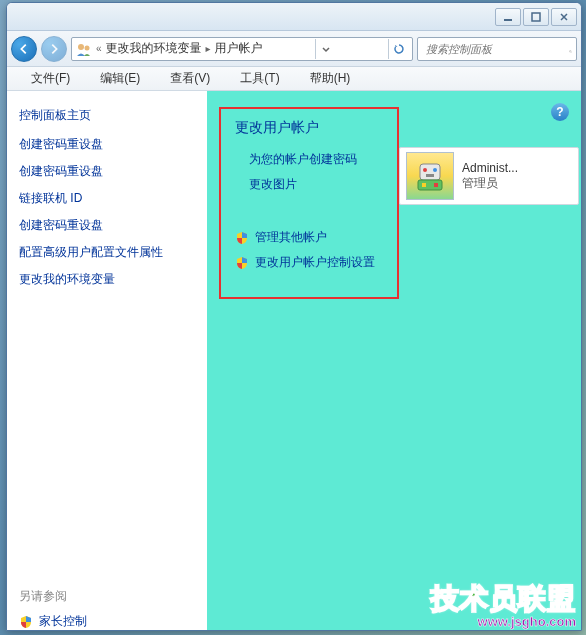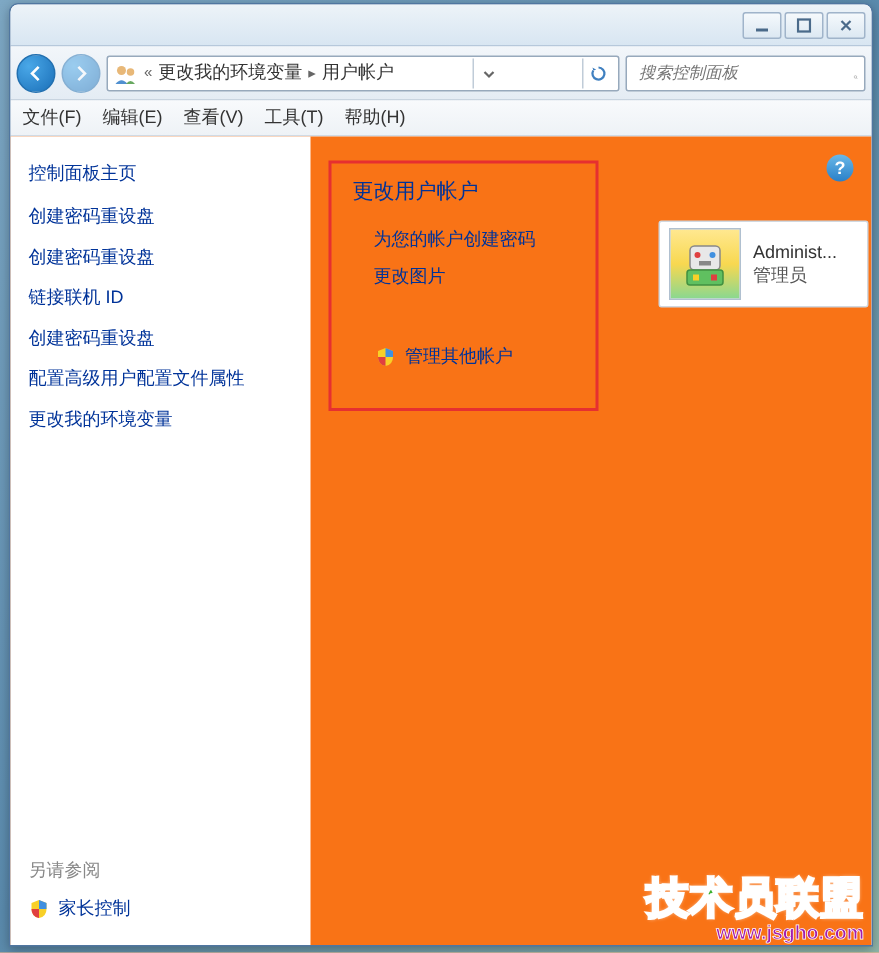--- a/index.html
+++ b/index.html
@@ -102,45 +102,45 @@
     }
     .menubar {
       height: 24px;
       background: linear-gradient(to bottom, #F8FAFC, #EEF2F6);
       border-bottom: 1px solid #D0DAE4;
       display: flex;
       align-items: center;
       padding: 0 8px;
       gap: 14px;
     }
-    .menu-item { color: #333; cursor: default; }
+    .menu-item { color: #333; cursor: default; margin-left: 16px; }
     .content {
       flex: 1;
       display: flex;
-      background: #f97316;
+      background: #5eead4;
       position: relative;
     }
     .sidebar {
       width: 200px;
       background: #fff;
       padding: 16px 12px;
     }
     .sidebar-title {
       color: #003399;
       margin-bottom: 12px;
     }
     .sidebar-link {
       display: block;
       color: #003399;
       margin: 10px 0;
       cursor: pointer;
     }
     .sidebar-footer {
       position: absolute;
-      bottom: 16px; left: 12px;
+      bottom: 0; left: 12px;
     }
     .sidebar-footer-title { color: #888; margin-bottom: 8px; }
     .sidebar-footer-link { display:flex;align-items:center;gap:6px;color:#003399;}
     .main {
       flex: 1;
       position: relative;
       padding: 12px;
     }
     .help-icon {
       position: absolute;
@@ -168,30 +168,30 @@
       display: block;
       color: #003399;
       margin: 8px 0 8px 14px;
       cursor: pointer;
     }
     .shield-link {
       display: flex;
       align-items: center;
       gap: 6px;
       color: #003399;
-      margin: 8px 15px;
+      margin: 8px 0;
       cursor: pointer;
     }
     .shield-icon {
       width: 14px; height: 14px;
     }
     .user-tile {
       position: absolute;
       top: 56px; right: 2px;
-      width: 140px;
+      width: 180px;
       display: flex;
       align-items: center;
       gap: 8px;
       border: 1px solid #D0D8E0;
       border-radius: 2px;
       padding: 4px 6px;
       background: #fff;
     }
     .user-avatar {
       width: 48px; height: 48px;
@@ -339,20 +339,30 @@
         <div class="shield-link">
           <span class="shield-icon">
             <svg viewBox="0 0 14 14">
                 <path d="M7 1 L12 3 L12 7 Q12 12 7 13 Q2 12 2 7 L2 3 Z" fill="#F8D028"></path>
                 <path d="M7 1 L12 3 L12 7 L7 7 Z" fill="#4090E0"></path>
                 <path d="M7 7 L7 13 Q2 12 2 7 Z" fill="#E04040"></path>
               </svg>
           </span>
           <span>管理其他帐户</span>
         </div>
+        <div class="shield-link">
+          <span class="shield-icon">
+            <svg viewBox="0 0 14 14">
+                <path d="M7 1 L12 3 L12 7 Q12 12 7 13 Q2 12 2 7 L2 3 Z" fill="#F8D028"></path>
+                <path d="M7 1 L12 3 L12 7 L7 7 Z" fill="#4090E0"></path>
+                <path d="M7 7 L7 13 Q2 12 2 7 Z" fill="#E04040"></path>
+              </svg>
+          </span>
+          <span>更改用户帐户控制设置</span>
+        </div>
       </div>
 
       <div class="user-tile">
         <div class="user-avatar">
           <svg viewBox="0 0 40 40">
             <rect x="10" y="8" width="20" height="16" rx="3" fill="#E8E8E8" stroke="#888"></rect>
             <circle cx="15" cy="14" r="2" fill="#E04040"></circle>
             <circle cx="25" cy="14" r="2" fill="#4090E0"></circle>
             <rect x="16" y="18" width="8" height="3" fill="#888"></rect>
             <rect x="8" y="24" width="24" height="10" rx="2" fill="#60C060" stroke="#409040"></rect>

